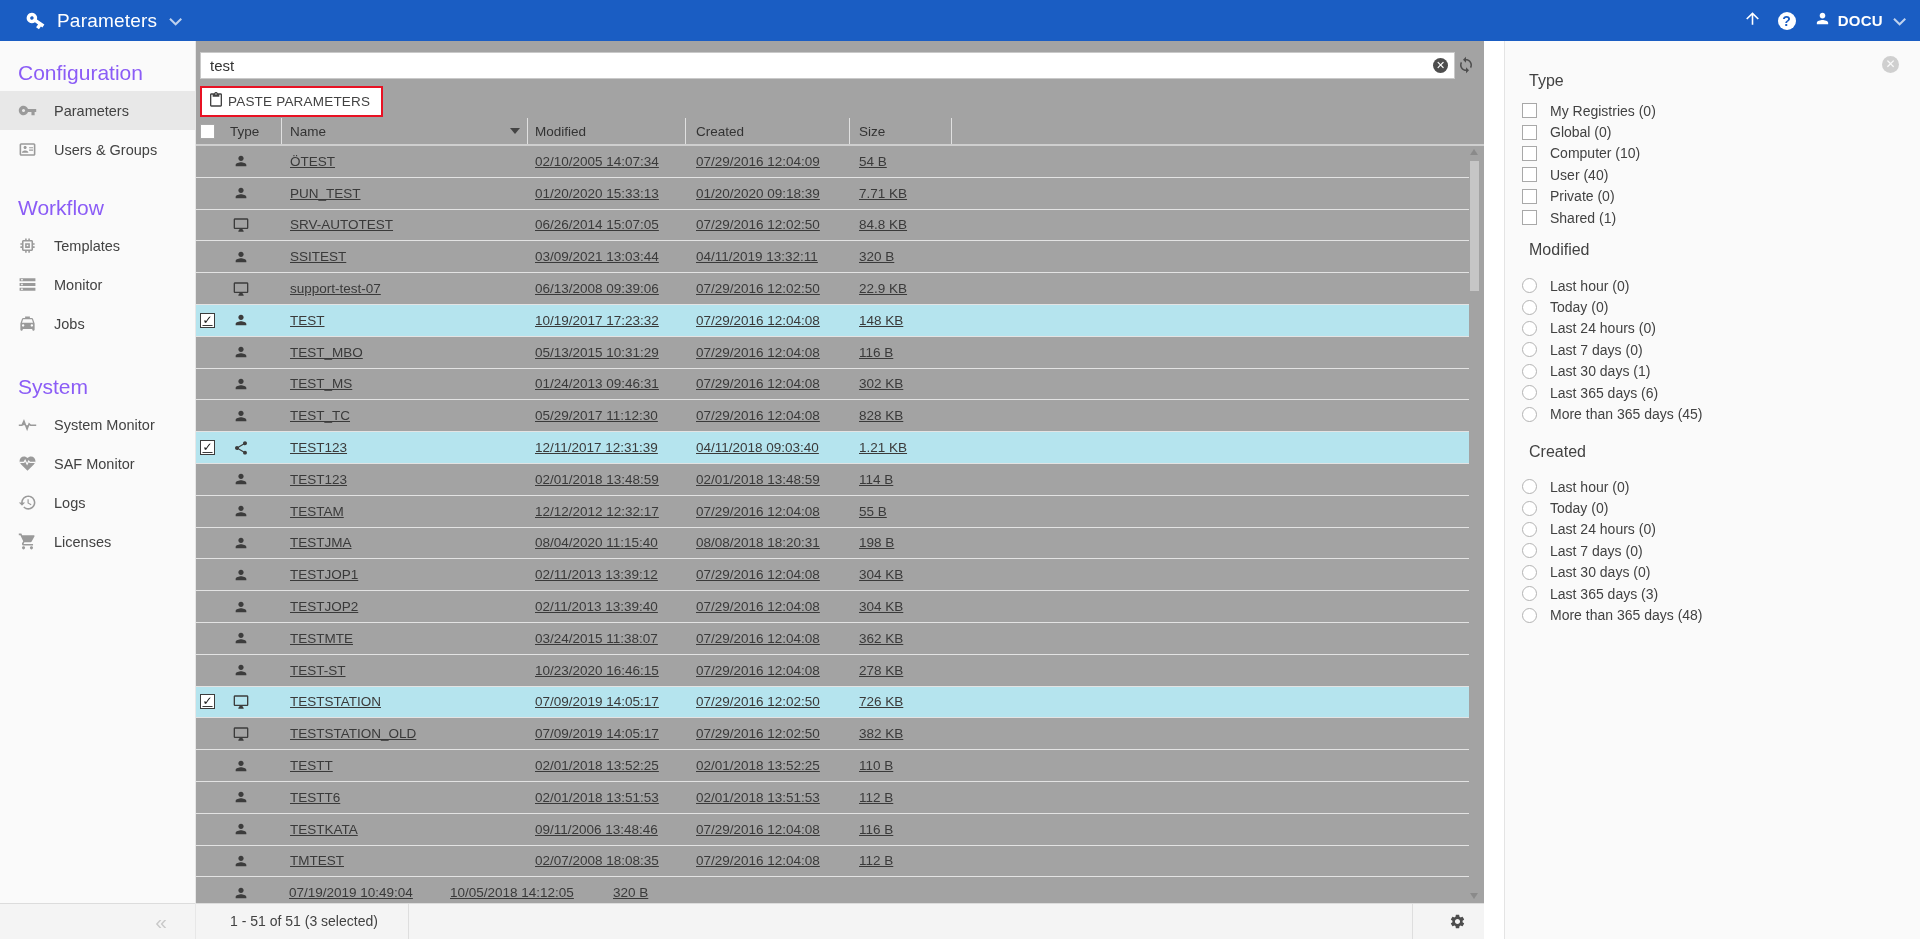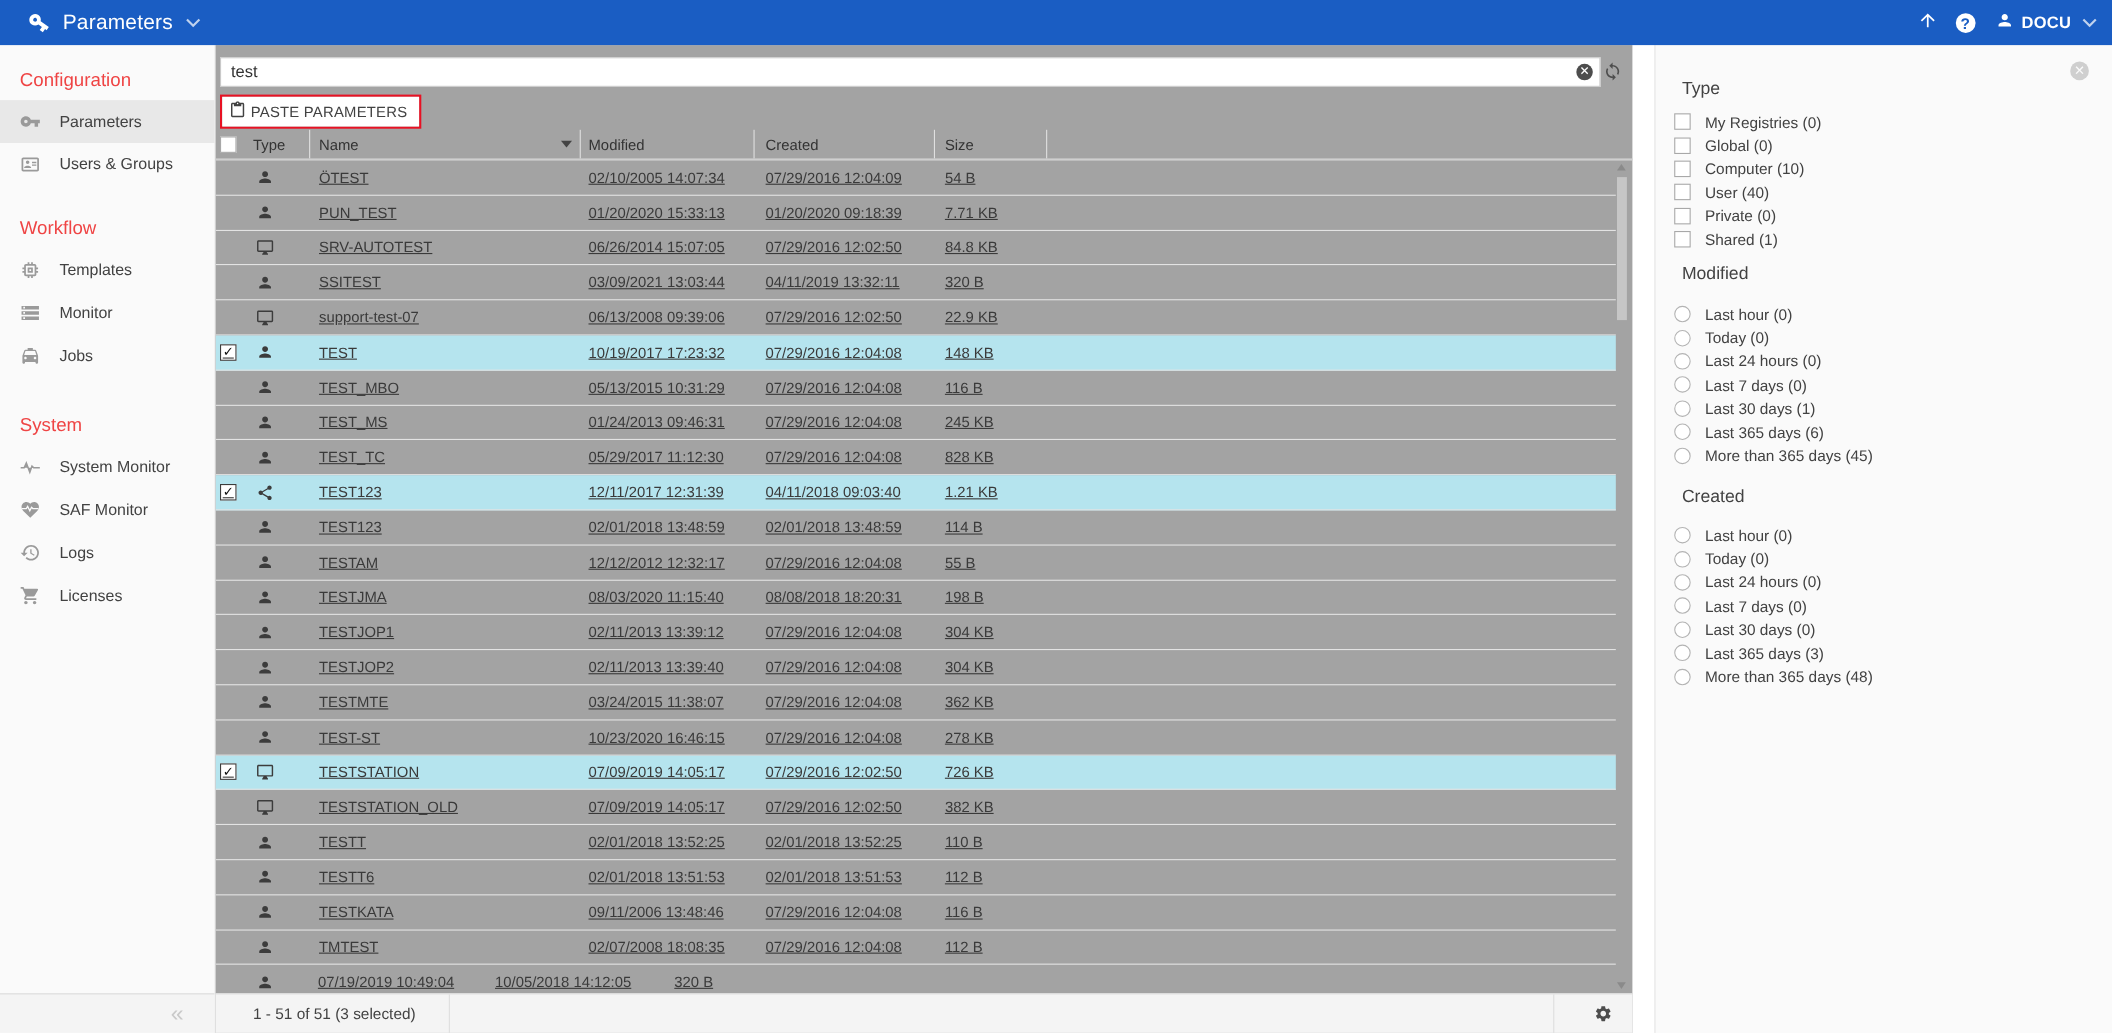--- a/index.html
+++ b/index.html
@@ -21,21 +21,21 @@
   .tb-help { width:18px; height:18px; background:#fff; border-radius:50%; color:#1a5dc3;
     font-size:14px; font-weight:bold; text-align:center; line-height:18px; }
   .tb-user { display:flex; align-items:center; margin-left:10px; cursor:pointer; }
   .tb-user svg { width:17px; height:17px; fill:#fff; }
   .tb-username { font-size:15px; font-weight:bold; margin:0 10px 0 7px; letter-spacing:.3px; }
 
   
   .sidebar { position:absolute; top:41px; left:0; width:196px; bottom:0;
     background:#fafafa; border-right:1px solid #e7e7e7; }
   .side-section-1 { padding-top:14px; } .side-section-2 { padding-top:21px; } .side-section-3 { padding-top:26px; }
-  .side-heading { height:36px; line-height:36px; padding-left:18px; font-size:17px; color:#ef4444; }
+  .side-heading { height:36px; line-height:36px; padding-left:18px; font-size:21px; color:#8b5cf6; }
   .side-item { height:39px; display:flex; align-items:center; cursor:pointer; }
   .side-item.active { background:#e8e8e8; }
   .side-icon { width:20px; margin-left:18px; display:flex; }
   .side-icon svg { width:19px; height:19px; fill:#9a9a9a; }
   .side-label { margin-left:16px; font-size:14.5px; color:#424242; }
   .side-footer { position:absolute; bottom:0; left:0; width:195px; height:36px;
     background:#f4f4f4; border-top:1px solid #dcdcdc; display:flex; align-items:center; justify-content:flex-end; }
   .collapse-btn { color:#c9c9c9; font-size:21px; margin-right:28px; cursor:pointer; line-height:36px; }
 
   
@@ -407,21 +407,21 @@
     <div class="cell c-type">
           <span class="type-icon">
             <svg viewBox="0 0 24 24">
               <path d="M12 12c2.21 0 4-1.79 4-4s-1.79-4-4-4-4 1.79-4 4 1.79 4 4 4zm0 2c-2.67 0-8 1.34-8 4v2h16v-2c0-2.66-5.33-4-8-4z"></path>
             </svg>
           </span>
         </div>
     <div class="cell c-name">TEST_MS</div>
     <div class="cell c-mod">01/24/2013 09:46:31</div>
     <div class="cell c-cre">07/29/2016 12:04:08</div>
-    <div class="cell c-size">245 KB</div>
+    <div class="cell c-size">302 KB</div>
     <div class="cell c-fill"></div>
   </div>
       <div class="trow">
     <div class="cell c-check">
           <span class="rowcheck hidden"></span>
         </div>
     <div class="cell c-type">
           <span class="type-icon">
             <svg viewBox="0 0 24 24">
               <path d="M12 12c2.21 0 4-1.79 4-4s-1.79-4-4-4-4 1.79-4 4 1.79 4 4 4zm0 2c-2.67 0-8 1.34-8 4v2h16v-2c0-2.66-5.33-4-8-4z"></path>
@@ -490,21 +490,21 @@
           <span class="rowcheck hidden"></span>
         </div>
     <div class="cell c-type">
           <span class="type-icon">
             <svg viewBox="0 0 24 24">
               <path d="M12 12c2.21 0 4-1.79 4-4s-1.79-4-4-4-4 1.79-4 4 1.79 4 4 4zm0 2c-2.67 0-8 1.34-8 4v2h16v-2c0-2.66-5.33-4-8-4z"></path>
             </svg>
           </span>
         </div>
     <div class="cell c-name">TESTJMA</div>
-    <div class="cell c-mod">08/03/2020 11:15:40</div>
+    <div class="cell c-mod">08/04/2020 11:15:40</div>
     <div class="cell c-cre">08/08/2018 18:20:31</div>
     <div class="cell c-size">198 B</div>
     <div class="cell c-fill"></div>
   </div>
       <div class="trow">
     <div class="cell c-check">
           <span class="rowcheck hidden"></span>
         </div>
     <div class="cell c-type">
           <span class="type-icon">

